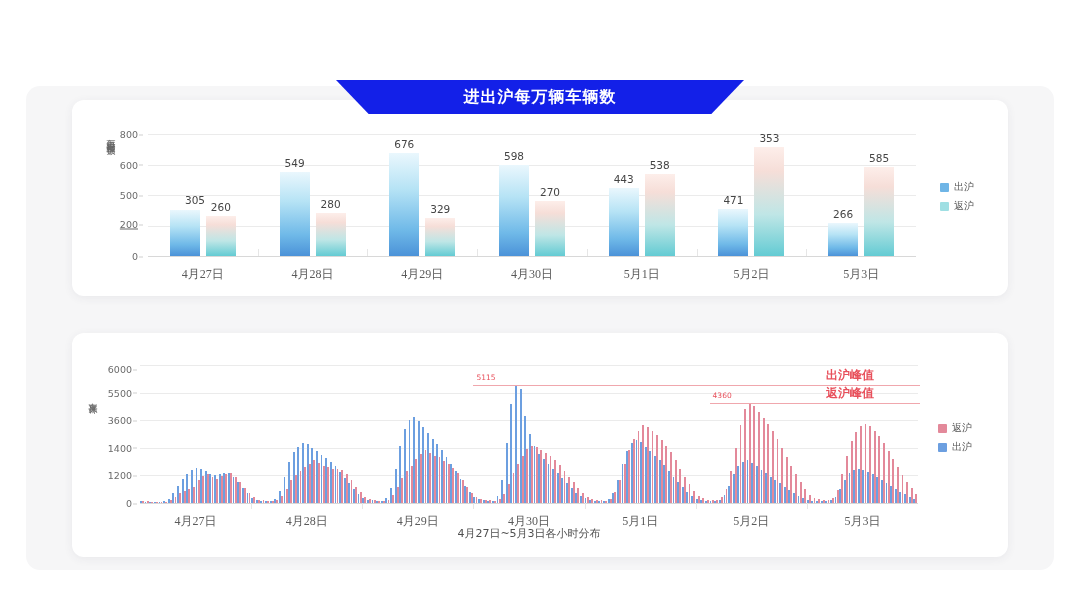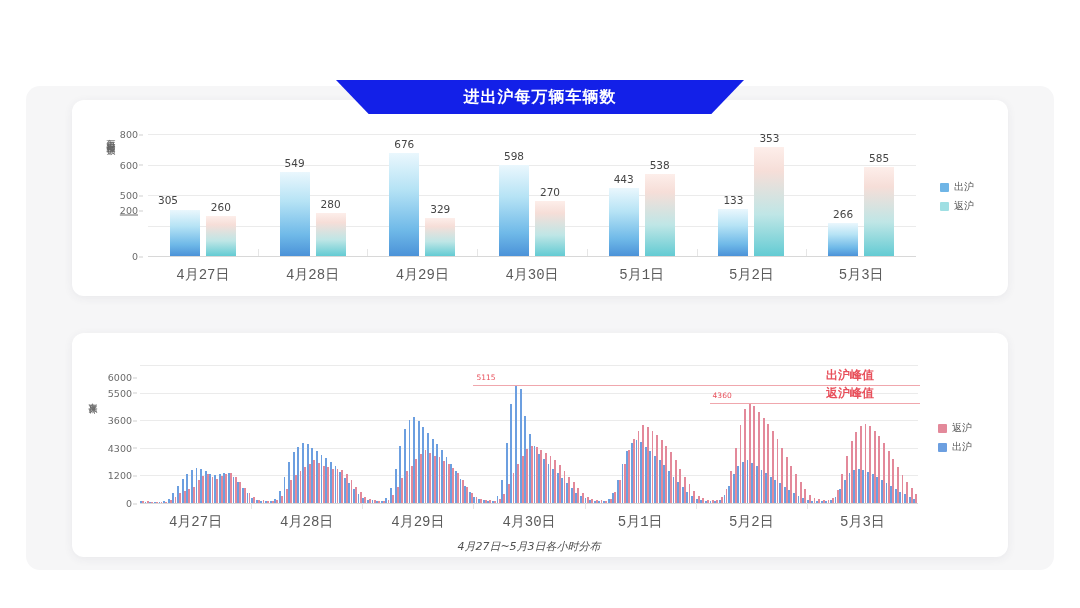--- a/index.html
+++ b/index.html
@@ -79,22 +79,22 @@
     font-size:9.5px; color:#6b6b6b; text-align:right;
     font-family:"DejaVu Sans",sans-serif; white-space:nowrap;
   }
   .ytick::after {
     content:""; position:absolute; right:-5px; top:50%;
     width:4px; height:1px; background:#cfcfcf;
   }
   .gridline { position:absolute; height:1px; background:#ebebeb; }
   .xtick {
     position:absolute; transform:translateX(-50%);
-    font-size:14px; color:#5a5a5a; white-space:nowrap;
-    font-family:Liberation Mono, monospace;
+    font-size:12px; color:#5a5a5a; white-space:nowrap;
+    font-family:Liberation Serif, serif;
   }
   .xsep { position:absolute; width:1px; background:#e6e6e6; }
 
   
   .bar { position:absolute; bottom:0; }
   .bar.out  { background:linear-gradient(to bottom,#eaf7fd 0%,#b6e3f5 35%,#6fb9e8 75%,#4b92d8 100%); }
   .bar.back { background:linear-gradient(to bottom,#fdeeea 0%,#f6ded8 22%,#bfe6e6 62%,#63cbd3 100%); }
   .barval {
     position:absolute; transform:translateX(-50%);
     font-size:10.5px; color:#444; white-space:nowrap;
@@ -136,29 +136,29 @@
 
   <div class="card" id="card1"></div>
   <div class="banner" id="banner1">
     <span class="banner-title">进出沪每万辆车辆数</span>
   </div>
   <div class="plot" id="plot1" style="left: 148px; top: 134px; width: 768px; height: 122px;">
       <div class="axis-label-y" style="left: -44px; top: -2px; height: 128px;">每万辆出行车辆数</div>
       <div class="gridline" style="left: 0px; top: 122px; width: 768px; background: rgb(216, 216, 216);"></div>
       <div class="ytick" style="top: 122px; width: 34px; left: -44px;">0</div>
       <div class="gridline" style="left: 0px; top: 91.5px; width: 768px;"></div>
-      <div class="ytick" style="top: 76px; width: 34px; left: -44px; text-decoration: underline;">200</div>
+      <div class="ytick" style="top: 90px; width: 34px; left: -44px; text-decoration: underline;">200</div>
       <div class="gridline" style="left: 0px; top: 61px; width: 768px;"></div>
       <div class="ytick" style="top: 61px; width: 34px; left: -44px;">500</div>
       <div class="gridline" style="left: 0px; top: 30.5px; width: 768px;"></div>
       <div class="ytick" style="top: 30.5px; width: 34px; left: -44px;">600</div>
       <div class="gridline" style="left: 0px; top: 0px; width: 768px;"></div>
       <div class="ytick" style="top: 0px; width: 34px; left: -44px;">800</div>
       <div class="bar out" title="出沪 4月27日: 305" style="left: 21.8571px; width: 30px; height: 46.5125px;"></div>
-      <div class="barval" style="left: 20px; top: 60.4875px; text-align: center;">305</div>
+      <div class="barval" style="left: 47px; top: 60.4875px; text-align: center;">305</div>
       <div class="bar back" title="返沪 4月27日: 260" style="left: 57.8571px; width: 30px; height: 39.65px;"></div>
       <div class="barval" style="left: 72.8571px; top: 67.35px;">260</div>
       <div class="xtick" style="left: 54.8571px; top: 132px;">4月27日</div>
       <div class="xsep" style="left: 109.714px; top: 115px; height: 7px;"></div>
       <div class="bar out" title="出沪 4月28日: 549" style="left: 131.571px; width: 30px; height: 83.7225px;"></div>
       <div class="barval" style="left: 146.571px; top: 23.2775px;">549</div>
       <div class="bar back" title="返沪 4月28日: 280" style="left: 167.571px; width: 30px; height: 42.7px;"></div>
       <div class="barval" style="left: 182.571px; top: 64.3px;">280</div>
       <div class="xtick" style="left: 164.571px; top: 132px;">4月28日</div>
       <div class="xsep" style="left: 219.429px; top: 115px; height: 7px;"></div>
@@ -174,21 +174,21 @@
       <div class="barval" style="left: 402px; top: 52.1px;">270</div>
       <div class="xtick" style="left: 384px; top: 132px;">4月30日</div>
       <div class="xsep" style="left: 438.857px; top: 115px; height: 7px;"></div>
       <div class="bar out" title="出沪 5月1日: 443" style="left: 460.714px; width: 30px; height: 67.5575px;"></div>
       <div class="barval" style="left: 475.714px; top: 39.4425px;">443</div>
       <div class="bar back" title="返沪 5月1日: 538" style="left: 496.714px; width: 30px; height: 82.045px;"></div>
       <div class="barval" style="left: 511.714px; top: 24.955px;">538</div>
       <div class="xtick" style="left: 493.714px; top: 132px;">5月1日</div>
       <div class="xsep" style="left: 548.571px; top: 115px; height: 7px;"></div>
       <div class="bar out" title="出沪 5月2日: 307" style="left: 570.429px; width: 30px; height: 46.8175px;"></div>
-      <div class="barval" style="left: 585.429px; top: 60.1825px;">133</div>
+      <div class="barval" style="left: 585.429px; top: 60.1825px;">471</div>
       <div class="bar back" title="返沪 5月2日: 712" style="left: 606.429px; width: 30px; height: 108.58px;"></div>
       <div class="barval" style="left: 621.429px; top: -1.58px;">353</div>
       <div class="xtick" style="left: 603.429px; top: 132px;">5月2日</div>
       <div class="xsep" style="left: 658.286px; top: 115px; height: 7px;"></div>
       <div class="bar out" title="出沪 5月3日: 216" style="left: 680.143px; width: 30px; height: 32.94px;"></div>
       <div class="barval" style="left: 695.143px; top: 74.06px;">266</div>
       <div class="bar back" title="返沪 5月3日: 585" style="left: 716.143px; width: 30px; height: 89.2125px;"></div>
       <div class="barval" style="left: 731.143px; top: 17.7875px;">585</div>
       <div class="xtick" style="left: 713.143px; top: 132px;">5月3日</div>
     </div>
@@ -204,27 +204,27 @@
     </div>
 
   <div class="card" id="card2"></div>
   <div class="plot" id="plot2" style="left: 140px; top: 365px; width: 778px; height: 138px;">
       <div class="axis-label-y" style="left: -54px; top: 30px; height: 60px;">车次累计</div>
       <div class="gridline" style="left: 0px; top: 138px; width: 778px; background: rgb(216, 216, 216);"></div>
       <div class="ytick" style="top: 138px; width: 36px; left: -44px;">0</div>
       <div class="gridline" style="left: 0px; top: 110.4px; width: 778px;"></div>
       <div class="ytick" style="top: 110.4px; width: 36px; left: -44px;">1200</div>
       <div class="gridline" style="left: 0px; top: 82.8px; width: 778px;"></div>
-      <div class="ytick" style="top: 82.8px; width: 36px; left: -44px;">4300</div>
+      <div class="ytick" style="top: 82.8px; width: 36px; left: -44px;">1400</div>
       <div class="gridline" style="left: 0px; top: 55.2px; width: 778px;"></div>
       <div class="ytick" style="top: 55.2px; width: 36px; left: -44px;">3600</div>
       <div class="gridline" style="left: 0px; top: 27.6px; width: 778px;"></div>
       <div class="ytick" style="top: 27.6px; width: 36px; left: -44px;">5500</div>
       <div class="gridline" style="left: 0px; top: 0px; width: 778px;"></div>
-      <div class="ytick" style="top: 12px; width: 36px; left: -44px;">6000</div>
+      <div class="ytick" style="top: 4px; width: 36px; left: -44px;">6000</div>
       <div class="hbar out" style="left: 0px; width: 1.85238px; height: 1.84px;"></div>
       <div class="hbar back" style="left: 2.13024px; width: 1.85238px; height: 2.07px;"></div>
       <div class="hbar out" style="left: 4.63095px; width: 1.85238px; height: 1.38px;"></div>
       <div class="hbar back" style="left: 6.76119px; width: 1.85238px; height: 1.61px;"></div>
       <div class="hbar out" style="left: 9.2619px; width: 1.85238px; height: 1.104px;"></div>
       <div class="hbar back" style="left: 11.3921px; width: 1.85238px; height: 1.265px;"></div>
       <div class="hbar out" style="left: 13.8929px; width: 1.85238px; height: 0.92px;"></div>
       <div class="hbar back" style="left: 16.0231px; width: 1.85238px; height: 1.035px;"></div>
       <div class="hbar out" style="left: 18.5238px; width: 1.85238px; height: 0.828px;"></div>
       <div class="hbar back" style="left: 20.654px; width: 1.85238px; height: 0.92px;"></div>
@@ -560,21 +560,21 @@
       <div class="xsep" style="left: 222.286px; top: 138px; height: 6px;"></div>
       <div class="xtick" style="left: 277.857px; top: 148px;">4月29日</div>
       <div class="xsep" style="left: 333.429px; top: 138px; height: 6px;"></div>
       <div class="xtick" style="left: 389px; top: 148px;">4月30日</div>
       <div class="xsep" style="left: 444.571px; top: 138px; height: 6px;"></div>
       <div class="xtick" style="left: 500.143px; top: 148px;">5月1日</div>
       <div class="xsep" style="left: 555.714px; top: 138px; height: 6px;"></div>
       <div class="xtick" style="left: 611.286px; top: 148px;">5月2日</div>
       <div class="xsep" style="left: 666.857px; top: 138px; height: 6px;"></div>
       <div class="xtick" style="left: 722.429px; top: 148px;">5月3日</div>
-      <div class="footnote" style="left: 389px; top: 174px; font-style: italic;">4月27日~5月3日各小时分布</div>
+      <div class="footnote" style="left: 389px; top: 161px;">4月27日~5月3日各小时分布</div>
       <div class="annot-line" style="left: 333.429px; top: 20.355px; width: 446.571px;"></div>
       <div class="annot-val" style="left: 336.429px; top: 8.355px;">5115</div>
       <div class="annot-label" style="left: 686px; top: 2.355px;">出沪峰值</div>
       <div class="annot-line" style="left: 569.607px; top: 37.72px; width: 210.393px;"></div>
       <div class="annot-val" style="left: 572.607px; top: 25.72px;">4360</div>
       <div class="annot-label" style="left: 686px; top: 19.72px;">返沪峰值</div>
     </div>
   <div class="legend" id="legend2" style="left: 938px; top: 421px;">
       <div class="legend-row">
         <span class="legend-sw" style="background: rgb(227, 137, 154);"></span>

